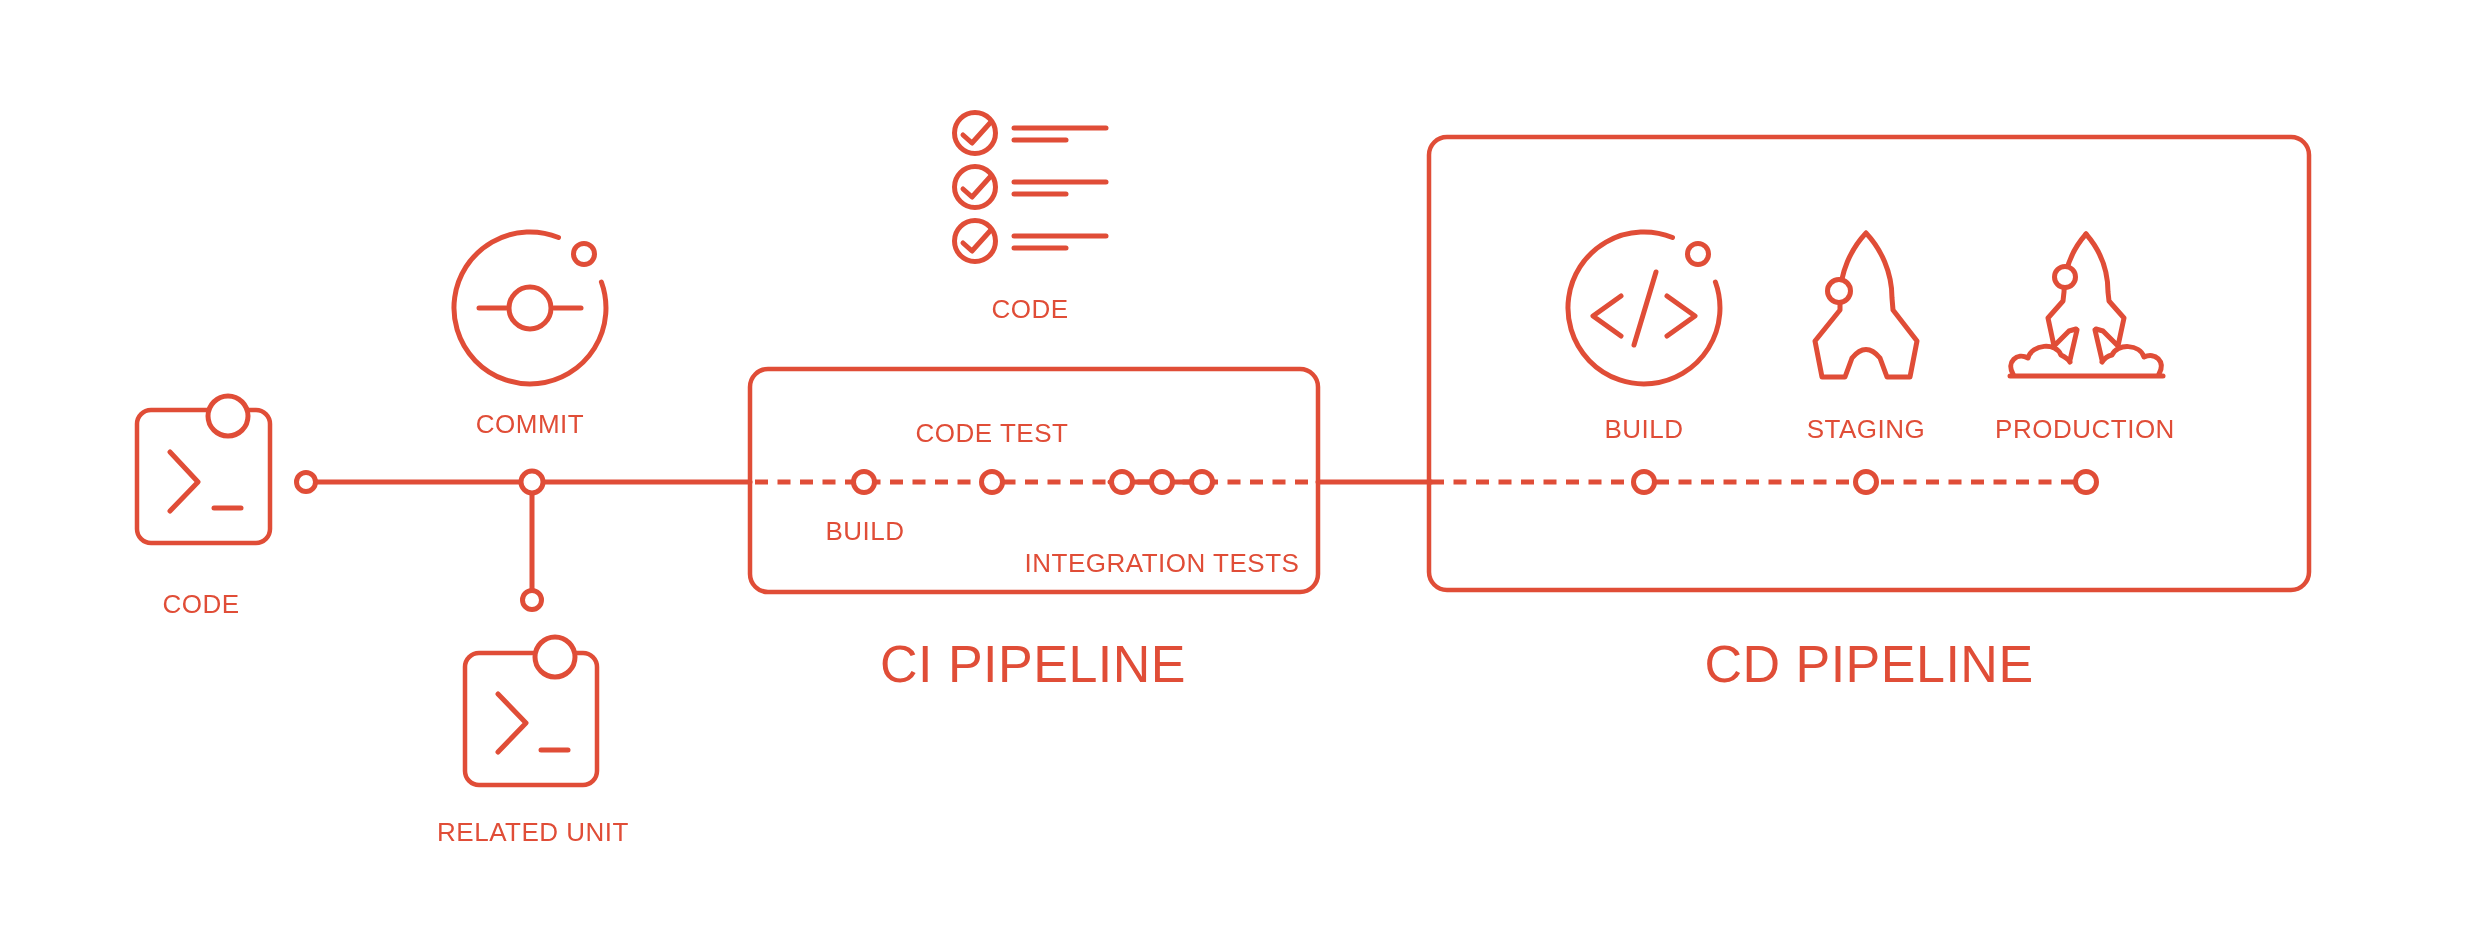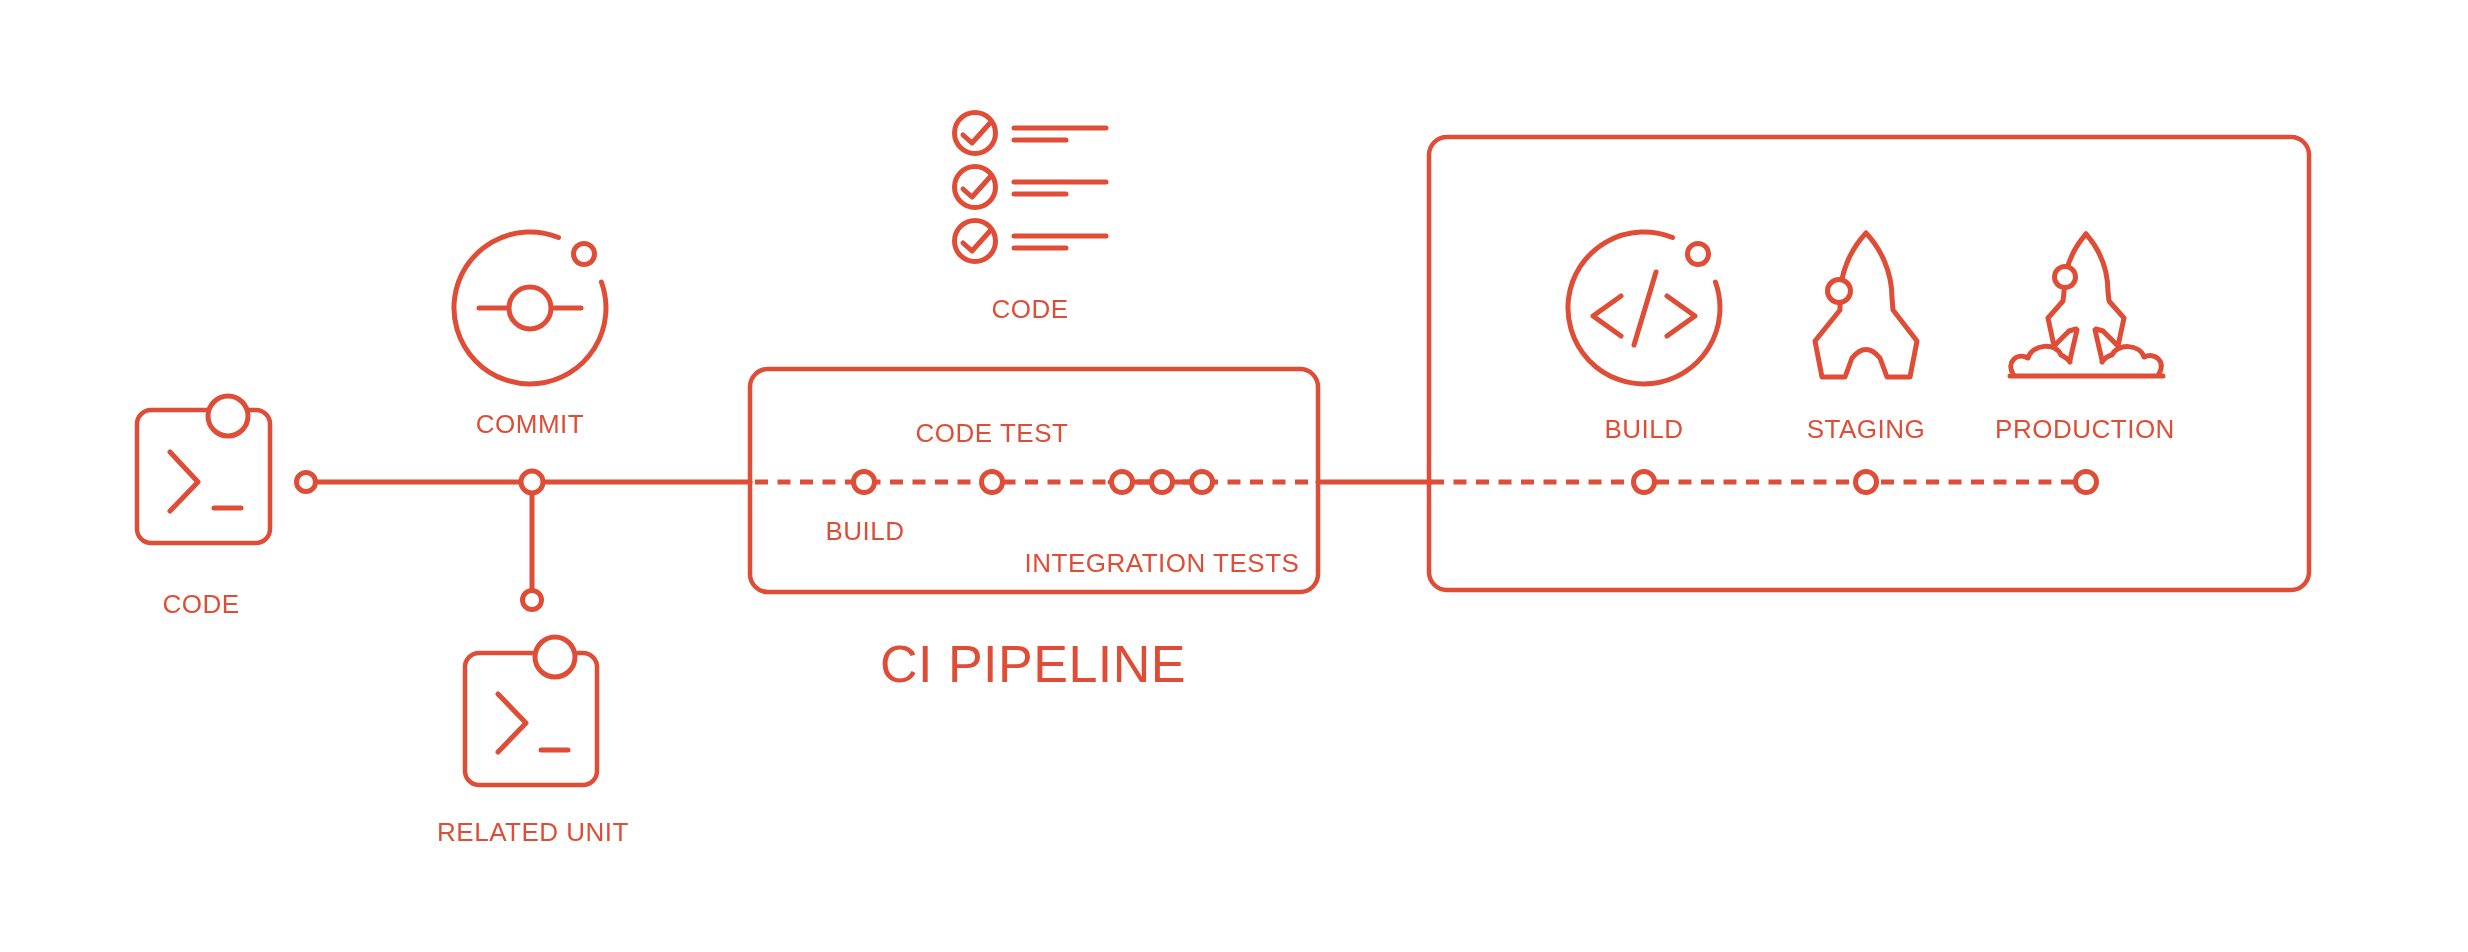--- a/index.html
+++ b/index.html
@@ -128,14 +128,15 @@
   <div class="lbl" style="left:533px;top:817px">RELATED UNIT</div>
   <div class="lbl" style="left:1030px;top:294px">CODE</div>
   <div class="lbl" style="left:992px;top:418px">CODE TEST</div>
   <div class="lbl" style="left:865px;top:516px">BUILD</div>
   <div class="lbl" style="left:1162px;top:548px">INTEGRATION TESTS</div>
   <div class="lbl" style="left:1644px;top:414px">BUILD</div>
   <div class="lbl" style="left:1866px;top:414px">STAGING</div>
   <div class="lbl" style="left:2085px;top:414px">PRODUCTION</div>
 
   <div class="ttl" style="left:1033px;top:634px">CI PIPELINE</div>
+  <div class="ttl" style="left:1869px;top:634px">CD PIPELINE</div>
 
 </div>
 
 </body></html>

